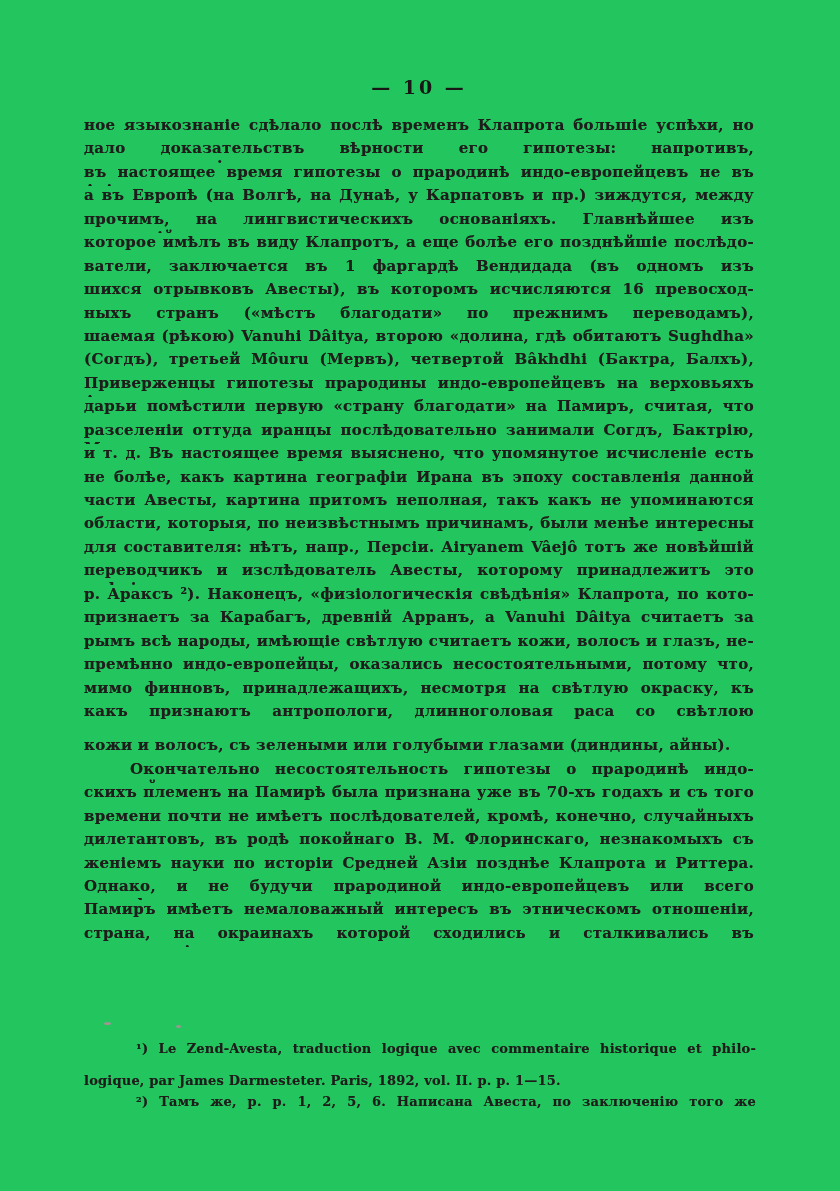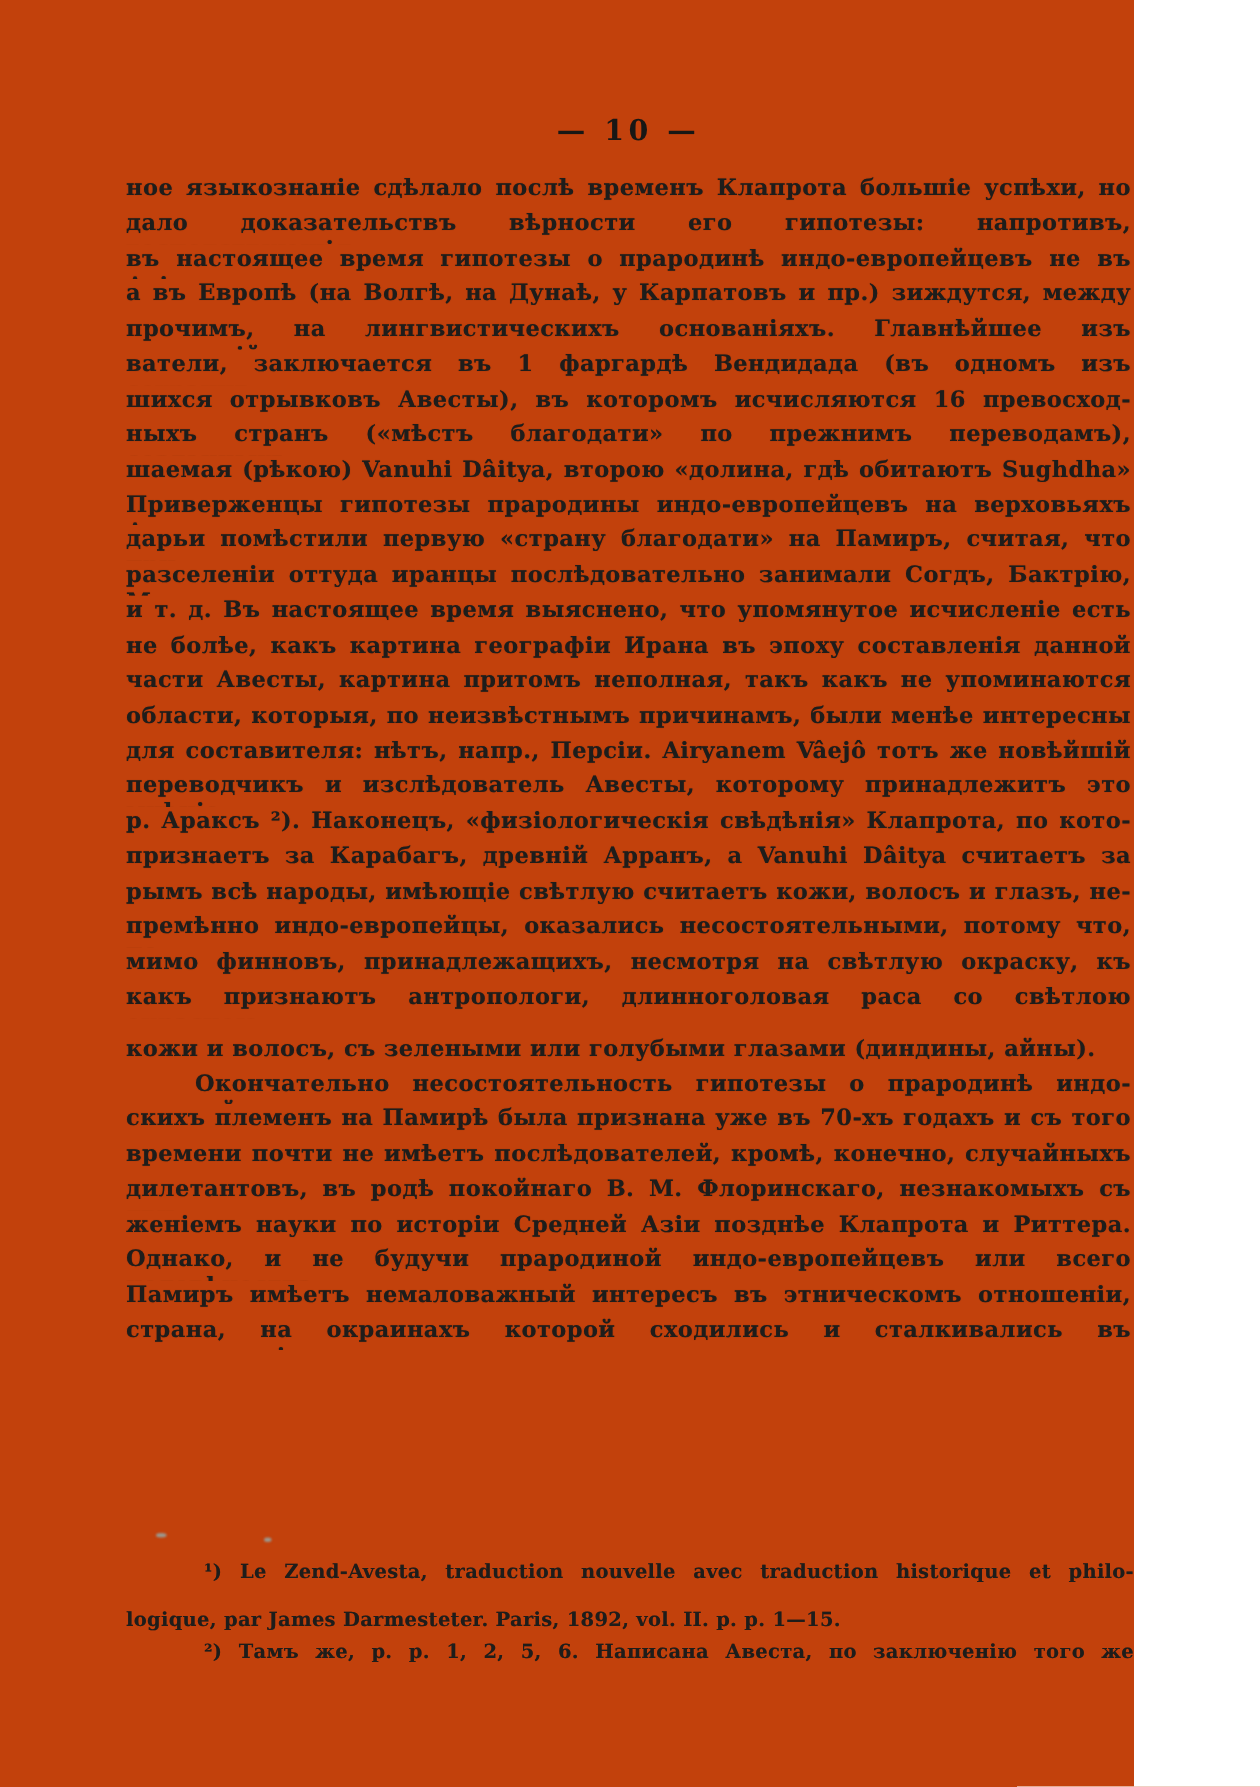--- a/index.html
+++ b/index.html
@@ -2,23 +2,23 @@
 <html><head>
 <meta charset="utf-8">
 <style>
   html, body {
     margin: 0;
     padding: 0;
     background: #ffffff;
   }
   .page {
     position: relative;
-    width: 756px;
+    width: 840px;
     height: 1191px;
-    background: #c2410c;
+    background: #22c55e;
     overflow: hidden;
     font-family: "DejaVu Serif", "Liberation Serif", serif;
     color: #1e1d1b;
   }
   .page-number {
     position: absolute;
     top: 76px;
     left: 84px;
     width: 670px;
     text-align: center;
@@ -79,24 +79,26 @@
 <div class="page">
 
   <div class="page-number">— 10 —</div>
 
   <div class="body-block">
       <div class="text-line">ное языкознаніе сдѣлало послѣ временъ Клапрота большіе успѣхи, но не</div>
       <div class="text-line">дало доказательствъ вѣрности его гипотезы: напротивъ, господствующія</div>
       <div class="text-line">въ настоящее время гипотезы о прародинѣ индо-европейцевъ не въ Азіи,</div>
       <div class="text-line">а въ Европѣ (на Волгѣ, на Дунаѣ, у Карпатовъ и пр.) зиждутся, между</div>
       <div class="text-line">прочимъ, на лингвистическихъ основаніяхъ. Главнѣйшее изъ «преданій»,</div>
+      <div class="text-line">которое имѣлъ въ виду Клапротъ, а еще болѣе его позднѣйшіе послѣдо-</div>
       <div class="text-line">ватели, заключается въ 1 фаргардѣ Вендидада (въ одномъ изъ сохранив-</div>
       <div class="text-line">шихся отрывковъ Авесты), въ которомъ исчисляются 16 превосход-</div>
       <div class="text-line">ныхъ странъ («мѣстъ благодати» по прежнимъ переводамъ), созданныхъ</div>
       <div class="text-line">шаемая (рѣкою) Vanuhi Dâitya, второю «долина, гдѣ обитаютъ Sughdha»</div>
+      <div class="text-line">(Согдъ), третьей Môuru (Мервъ), четвертой Bâkhdhi (Бактра, Балхъ),</div>
       <div class="text-line">Приверженцы гипотезы прародины индо-европейцевъ на верховьяхъ Аму-</div>
       <div class="text-line">дарьи помѣстили первую «страну благодати» на Памиръ, считая, что при</div>
       <div class="text-line">разселеніи оттуда иранцы послѣдовательно занимали Согдъ, Бактрію, Мервъ</div>
       <div class="text-line">и т. д. Въ настоящее время выяснено, что упомянутое исчисленіе есть</div>
       <div class="text-line">не болѣе, какъ картина географіи Ирана въ эпоху составленія данной</div>
       <div class="text-line">части Авесты, картина притомъ неполная, такъ какъ не упоминаются</div>
       <div class="text-line">области, которыя, по неизвѣстнымъ причинамъ, были менѣе интересны</div>
       <div class="text-line">для составителя: нѣтъ, напр., Персіи. Airyanem Vâejô тотъ же новѣйшій</div>
       <div class="text-line">переводчикъ и изслѣдователь Авесты, которому принадлежитъ это мнѣніе,</div>
       <div class="text-line">р. Араксъ ²). Наконецъ, «физіологическія свѣдѣнія» Клапрота, по кото-</div>
@@ -113,18 +115,18 @@
       <div class="text-line">женіемъ науки по исторіи Средней Азіи позднѣе Клапрота и Риттера.</div>
       <div class="text-line">Однако, и не будучи прародиной индо-европейцевъ или всего человѣчества,</div>
       <div class="text-line">Памиръ имѣетъ немаловажный интересъ въ этническомъ отношеніи, какъ</div>
       <div class="text-line">страна, на окраинахъ которой сходились и сталкивались въ продолженіи</div>
     </div>
 
   <span class="artifact artifact-1"></span>
   <span class="artifact artifact-2"></span>
 
   <div class="footnote-block">
-      <div class="text-line indent">¹) Le Zend-Avesta, traduction nouvelle avec traduction historique et philo-</div>
+      <div class="text-line indent">¹) Le Zend-Avesta, traduction logique avec commentaire historique et philo-</div>
       <div class="text-line end">logique, par James Darmesteter. Paris, 1892, vol. II. p. p. 1—15.</div>
       <div class="text-line indent">²) Тамъ же, p. p. 1, 2, 5, 6. Написана Авеста, по заключенію того же</div>
     </div>
 
 </div>
 
 </body></html>

